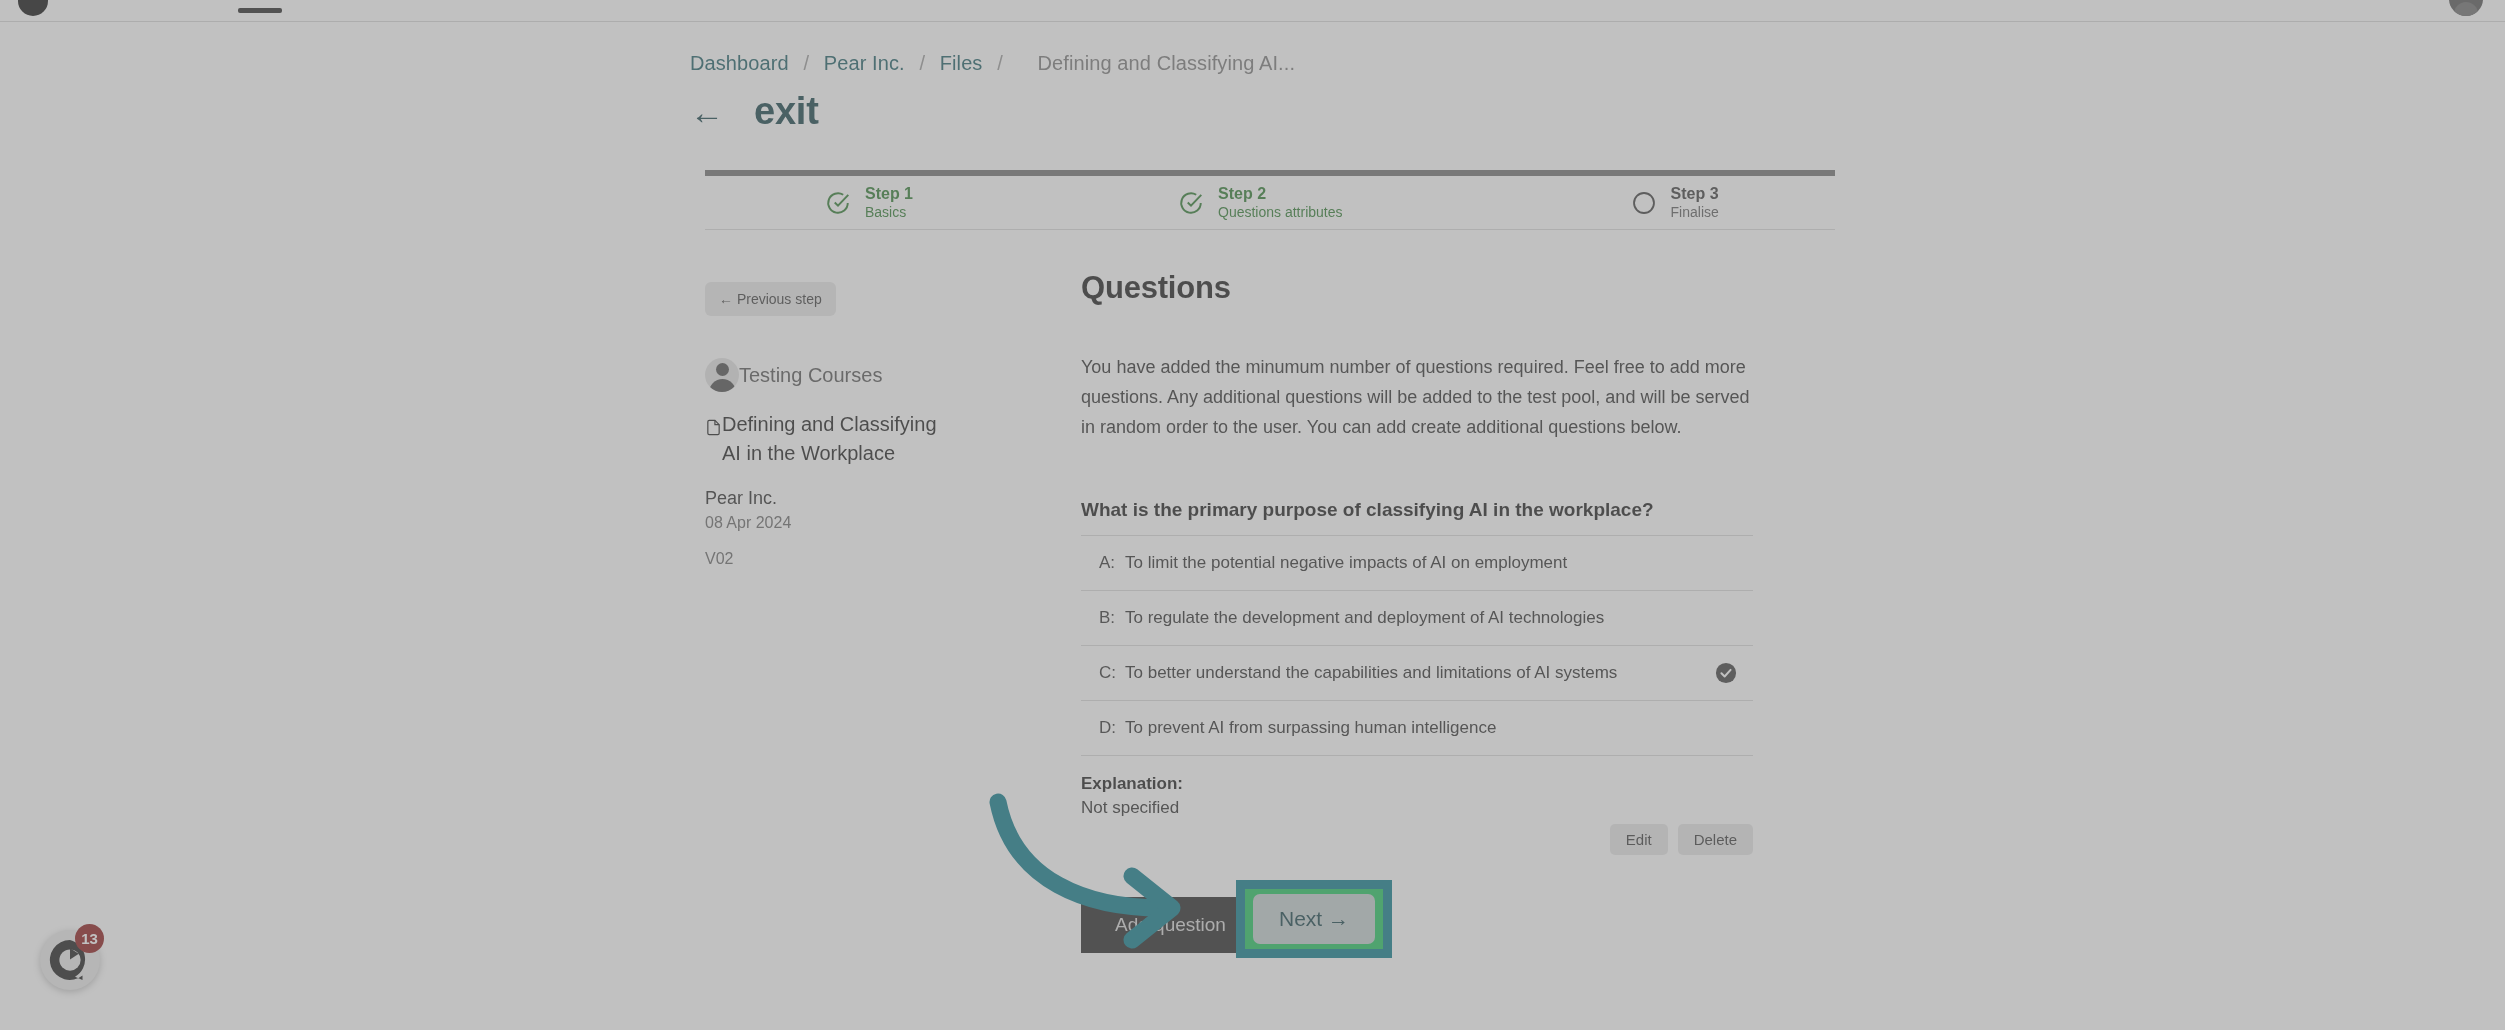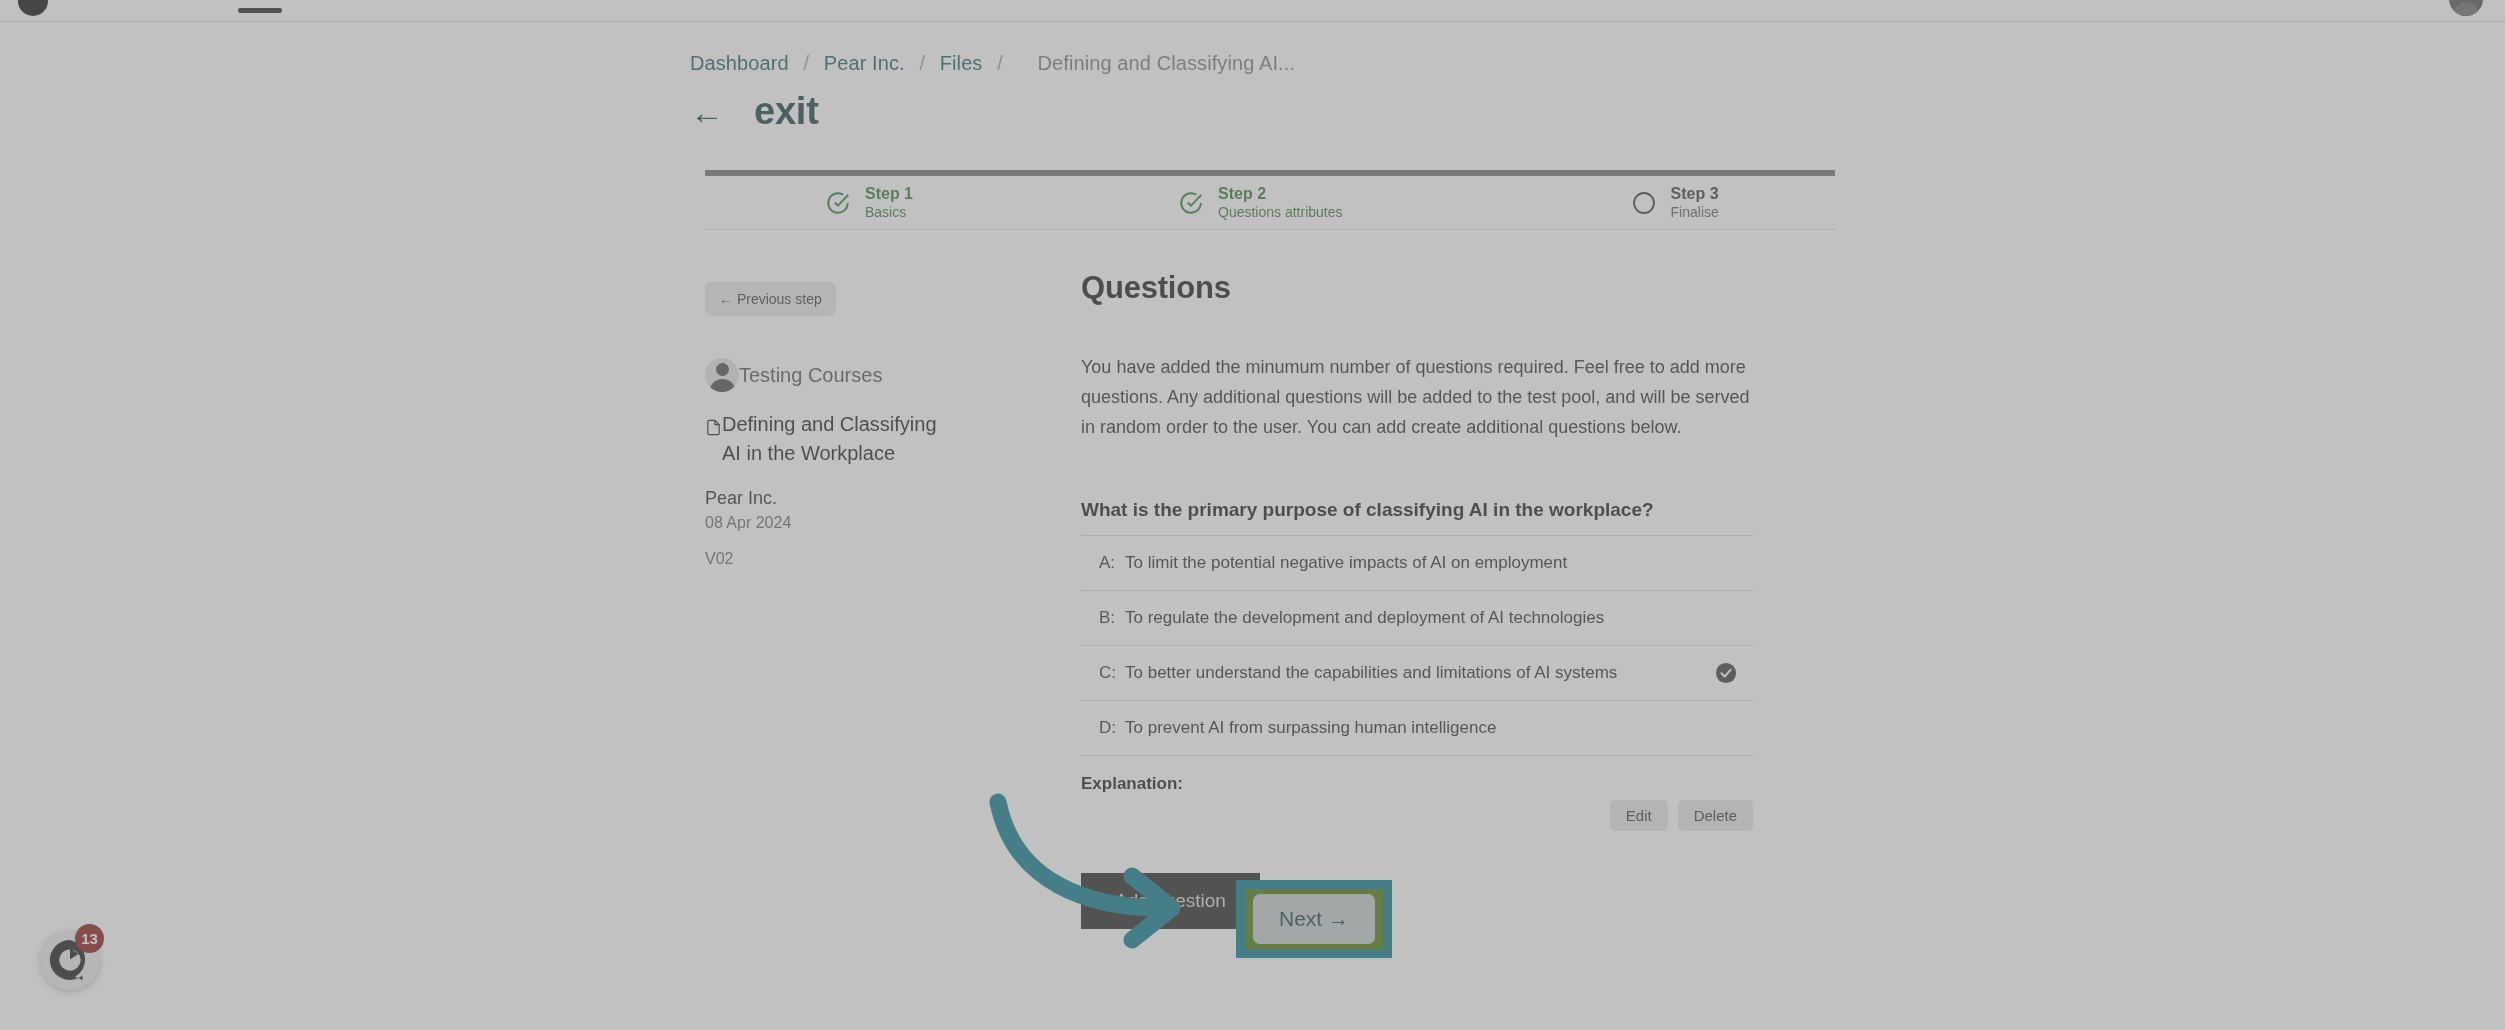--- a/index.html
+++ b/index.html
@@ -191,21 +191,21 @@
   .next-btn {
     background: #c3cfcf; color: #17434a; border: none; border-radius: 7px;
     font-size: 21px; padding: 15px 38px; cursor: pointer; white-space: nowrap;
   }
 
   
   .hl-box {
     position: absolute; left: 1236px; top: 880px;
     width: 156px; height: 78px;
     border: 9px solid #0d7c8c;
-    background: #4d7c0f;
+    background: #22c55e;
     padding: 20px;
     z-index: 40;
     display: flex; align-items: center; justify-content: center;
   }
   .hl-box .next-btn {
     font-size: 21px; padding: 13px 26px;
   }
   .anno-arrow {
     position: absolute; left: 980px; top: 790px;
     width: 260px; height: 160px; z-index: 45; pointer-events: none;
@@ -351,20 +351,21 @@
           </span>
         </div>
         <div class="answer">
           <span class="answer-letter">D:</span>
           <span class="answer-text">To prevent AI from surpassing human intelligence</span>
         </div>
       </div>
 
       <div class="explanation-wrap">
         <div class="explanation-label">Explanation:</div>
+        <div class="explanation-val">Not specified</div>
       </div>
 
       <div class="row-actions">
         <button class="mini-btn">Edit</button>
         <button class="mini-btn">Delete</button>
       </div>
 
       <div class="footer-actions">
         <button class="add-question-btn">Add question</button>
       </div>

